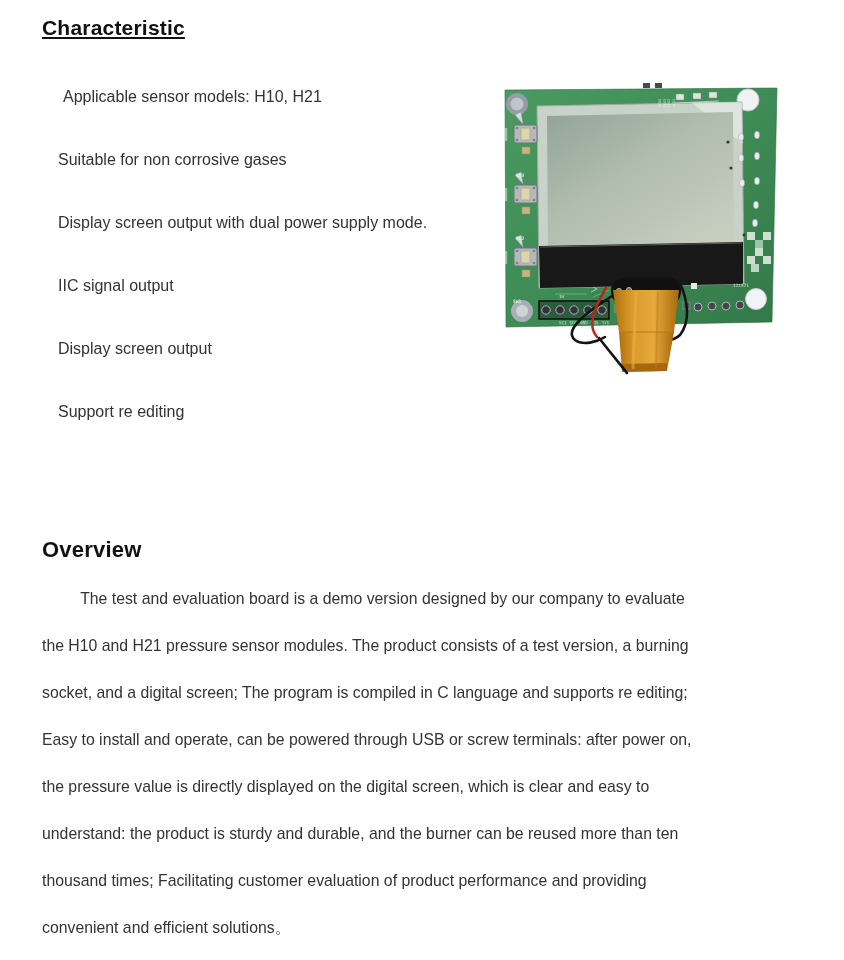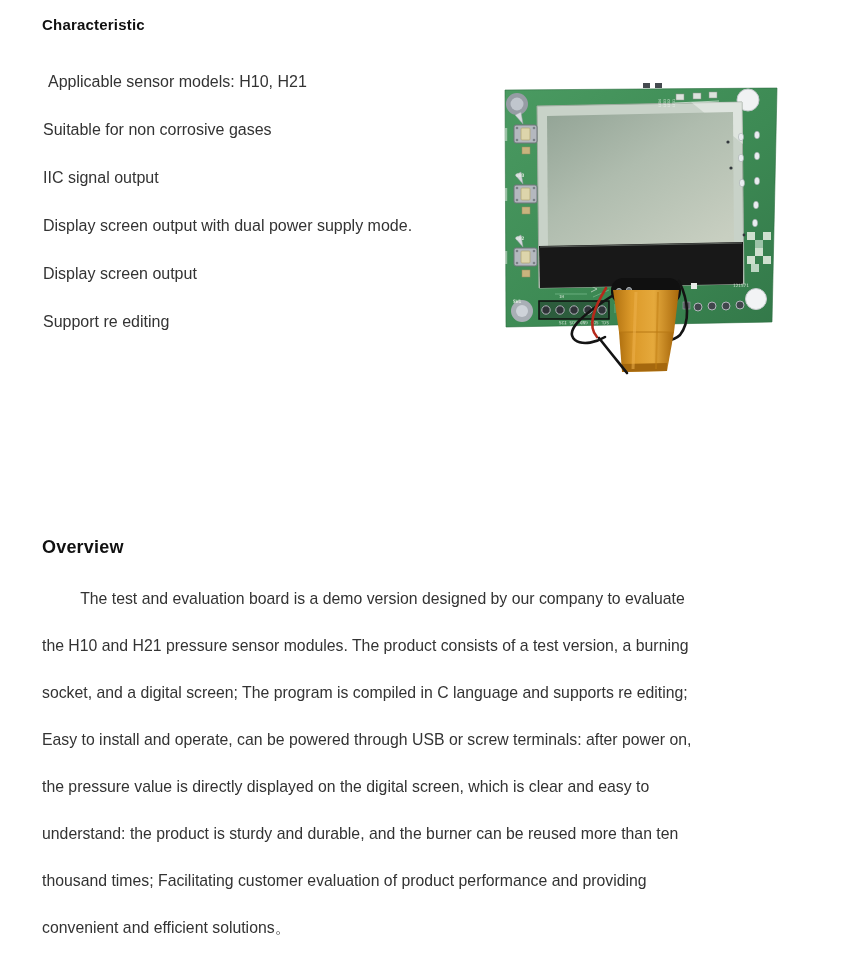--- a/index.html
+++ b/index.html
@@ -4,25 +4,25 @@
 <style>
   html,body{margin:0;padding:0;}
   body{
     width:844px;height:960px;background:#ffffff;position:relative;
     font-family:"Liberation Sans",sans-serif;color:#333333;overflow:hidden;
   }
   .sec-title{
     position:absolute;left:42px;margin:0;color:#111111;font-weight:bold;
     white-space:nowrap;letter-spacing:.2px;
   }
-  #char-title{top:16px;font-size:15px;}
-  #ov-title{top:537px;font-size:18px;}
+  #char-title{top:16px;font-size:21px;text-decoration:underline;}
+  #ov-title{top:537px;font-size:22px;}
   .char-list{position:absolute;left:42px;top:57px;}
   .char-item{
-    font-size:16px;line-height:47px;white-space:nowrap;color:#333333;margin:1px;
+    font-size:16px;line-height:47px;white-space:nowrap;color:#333333;margin:16px;
   }
   .char-item:first-child{padding-left:5px;}
   .ov-lines{
     position:absolute;left:42px;top:575px;width:790px;
     transform:scaleX(0.93);transform-origin:left top;
   }
   .ov-line{
     font-size:17px;line-height:47px;white-space:nowrap;color:#333333;margin:0;
   }
   .ov-line:first-child{text-indent:41px;}
@@ -35,22 +35,22 @@
 </head>
 <body>
 
 <main>
 
   <h2 id="char-title" class="sec-title">Characteristic</h2>
 
   <div class="char-list">
     <p class="char-item">Applicable sensor models: H10, H21</p>
     <p class="char-item">Suitable for non corrosive gases</p>
+    <p class="char-item">Display screen output with dual power supply mode.</p>
     <p class="char-item">IIC signal output</p>
-    <p class="char-item">Display screen output with dual power supply mode.</p>
     <p class="char-item">Display screen output</p>
     <p class="char-item">Support re editing</p>
   </div>
 
   <figure class="photo">
     <svg viewBox="0 0 300 300" xmlns="http://www.w3.org/2000/svg">
       <defs>
         <linearGradient id="gBoard" x1="0" y1="0" x2="1" y2="1">
           <stop offset="0" stop-color="#4a9a61"></stop>
           <stop offset="0.55" stop-color="#3d8a54"></stop>

